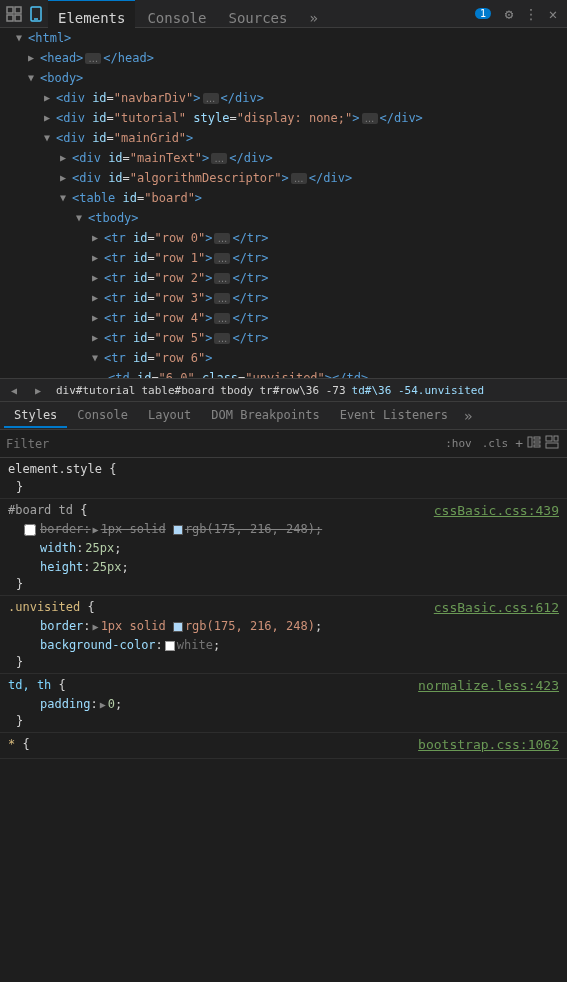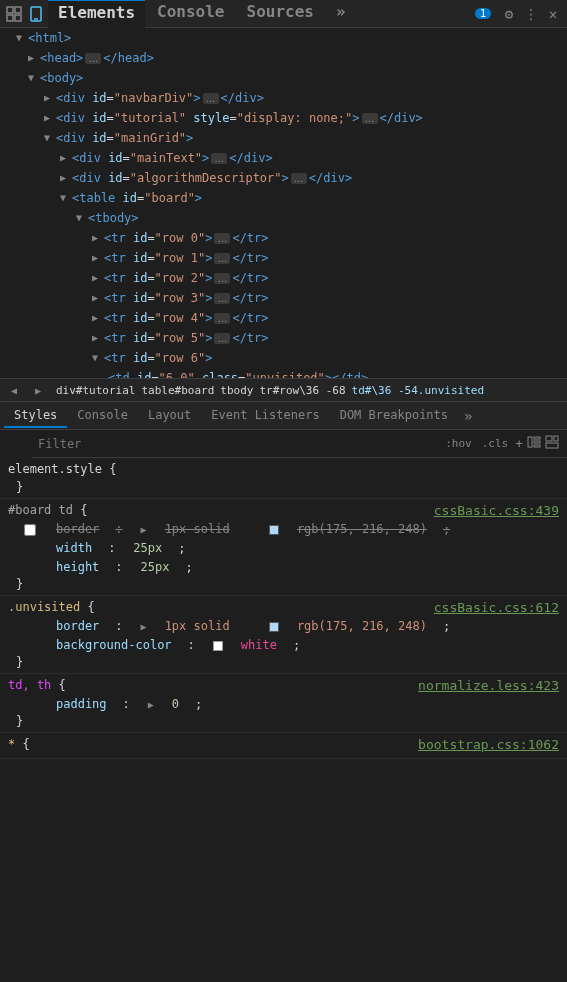--- a/index.html
+++ b/index.html
@@ -33,25 +33,24 @@
       align-items: center;
       justify-content: center;
       color: #858585;
       cursor: pointer;
       font-size: 14px;
     }
     .toolbar-tab {
       padding: 2px 10px;
       height: 28px;
       display: flex;
-      align-items: flex-start;
-      font-size: 16px;
-      cursor: pointer;
-      color: #858585;
-      font-weight: bold;
+      align-items: flex-end;
+      font-size: 14px;
+      cursor: pointer;
+      color: #858585;
     }
     .toolbar-tab.active {
       background: #1e1e1e;
       color: #d4d4d4;
       border-top: 1px solid #007acc;
     }
     .toolbar-spacer { flex: 1; }
     .toolbar-badge {
       background: #007acc;
       color: white;
@@ -142,21 +141,20 @@
     
     .filter-bar {
       display: flex;
       align-items: center;
       background: #1e1e1e;
       border-bottom: 1px solid #3c3c3c;
       height: 28px;
       padding: 0 6px;
       flex-shrink: 0;
       gap: 0;
-      margin-left: 32px;
     }
     .filter-input {
       flex: 1;
       background: transparent;
       border: none;
       outline: none;
       color: #d4d4d4;
       font-size: 12px;
       font-family: inherit;
     }
@@ -187,21 +185,21 @@
       font-size: 13px;
       float: right;
       cursor: pointer;
       text-decoration: underline;
     }
     .css-prop-line {
       padding: 1px 0 1px 16px;
       line-height: 17px;
       display: flex;
       align-items: center;
-      gap: 16px;
+      gap: 0;
     }
     .css-checkbox {
       width: 12px;
       height: 12px;
       margin-right: 4px;
       flex-shrink: 0;
     }
     .css-prop { color: #9cdcfe; }
     .css-colon { color: #d4d4d4; margin: 0 2px 0 0; }
     .css-value { color: #ce9178; }
@@ -489,40 +487,40 @@
 
 <div class="breadcrumb">
   <span class="toolbar-icon" style="font-size:10px; color:#858585; margin-right:4px;">◀</span>
   <span class="toolbar-icon" style="font-size:10px; color:#858585; margin-right:6px;">▶</span>
   <span class="breadcrumb-item">div#tutorial</span>
   <span class="bc-arrow"> </span>
   <span class="breadcrumb-item">table#board</span>
   <span class="bc-arrow"> </span>
   <span class="breadcrumb-item">tbody</span>
   <span class="bc-arrow"> </span>
-  <span class="breadcrumb-item">tr#row\36 -68</span>
+  <span class="breadcrumb-item">tr#row\36 -73</span>
   <span class="bc-arrow"> </span>
   <span class="breadcrumb-item breadcrumb-active">td#\36 -54.unvisited</span>
 </div>
 
 <div class="style-tabs">
   <div class="style-tab active">
     <span>Styles</span>
   </div>
   <div class="style-tab">
     <span>Console</span>
   </div>
   <div class="style-tab">
     <span>Layout</span>
   </div>
   <div class="style-tab">
+    <span>DOM Breakpoints</span>
+  </div>
+  <div class="style-tab">
     <span>Event Listeners</span>
-  </div>
-  <div class="style-tab">
-    <span>DOM Breakpoints</span>
   </div>
   <div class="style-tabs-more">»</div>
 </div>
 
 <div class="filter-bar">
   <input class="filter-input" type="text" placeholder="Filter" style="">
   <div class="filter-btn">:hov</div>
   <div class="filter-btn">.cls</div>
   <div class="filter-icon-btn">+</div>
   <div class="filter-icon-btn">
@@ -607,30 +605,30 @@
       <span class="color-swatch" style="background:#afd8f8;"></span>
       <span class="css-value">rgb(175, 216, 248)</span>
       <span style="color:#d4d4d4">;</span>
     </div>
 
     <div class="css-prop-line">
       <span class="indent" style="width:16px"></span>
       <span class="css-prop">background-color</span>
       <span class="css-colon">:</span>
       <span class="color-swatch" style="background:#ffffff; border-color:#999;"></span>
-      <span class="css-value" style="color:#ec4899">white</span>
+      <span class="css-value" style="color:#737373">white</span>
       <span style="color:#d4d4d4">;</span>
     </div>
     <div style="padding-left:8px; color:#d4d4d4;">}</div>
   </div>
 
   <div class="css-rule">
     <div class="css-selector clearfix">
       <span class="css-rule-source">normalize.less:423</span>
-      <span style="color:#d946ef">td, th</span>
+      <span style="color:#7dd3fc">td, th</span>
       <span style="color:#d4d4d4"> {</span>
     </div>
 
     <div class="css-prop-line">
       <span class="indent" style="width:16px"></span>
       <span class="css-prop">padding</span>
       <span class="css-colon">:</span>
       <span class="css-triangle">▶</span>
       <span class="css-value number">0</span>
       <span style="color:#d4d4d4">;</span>

